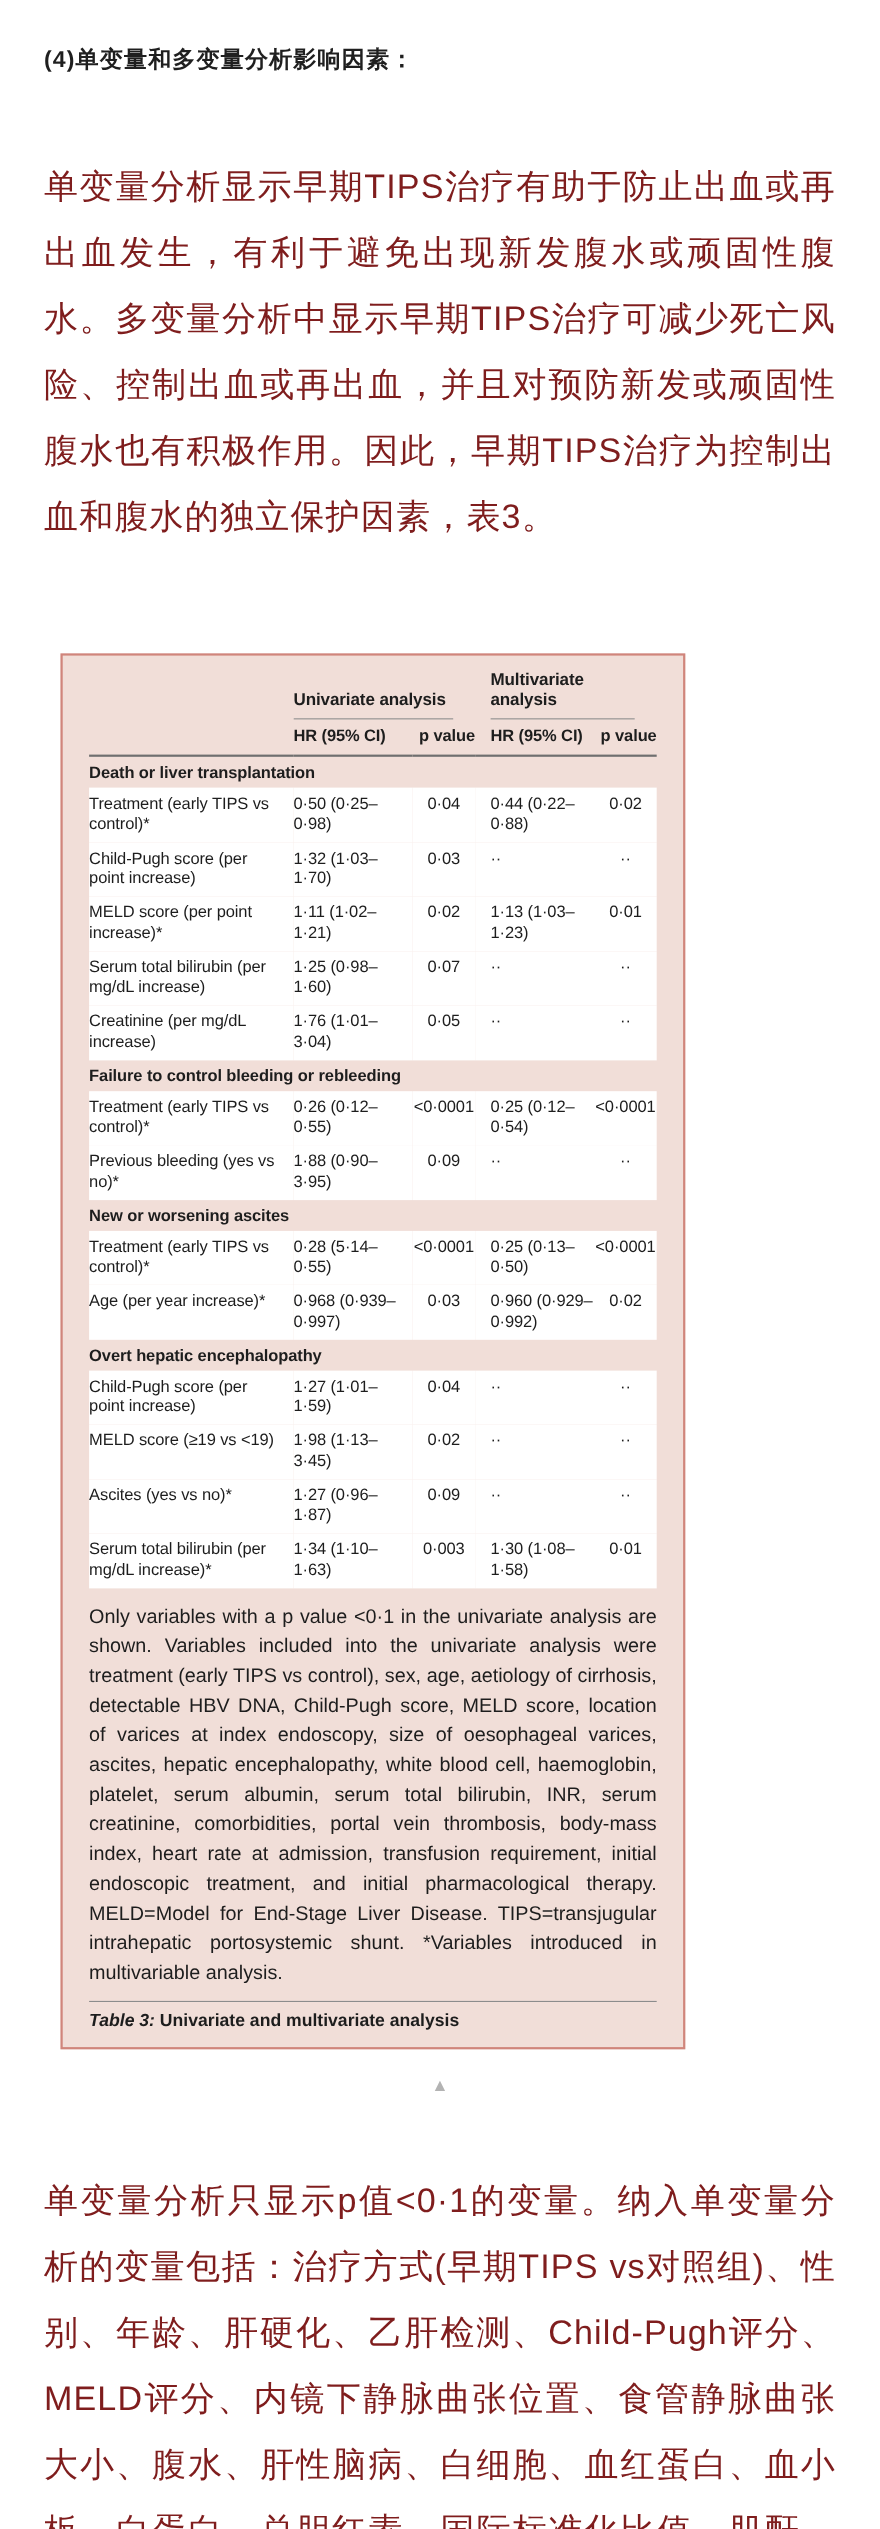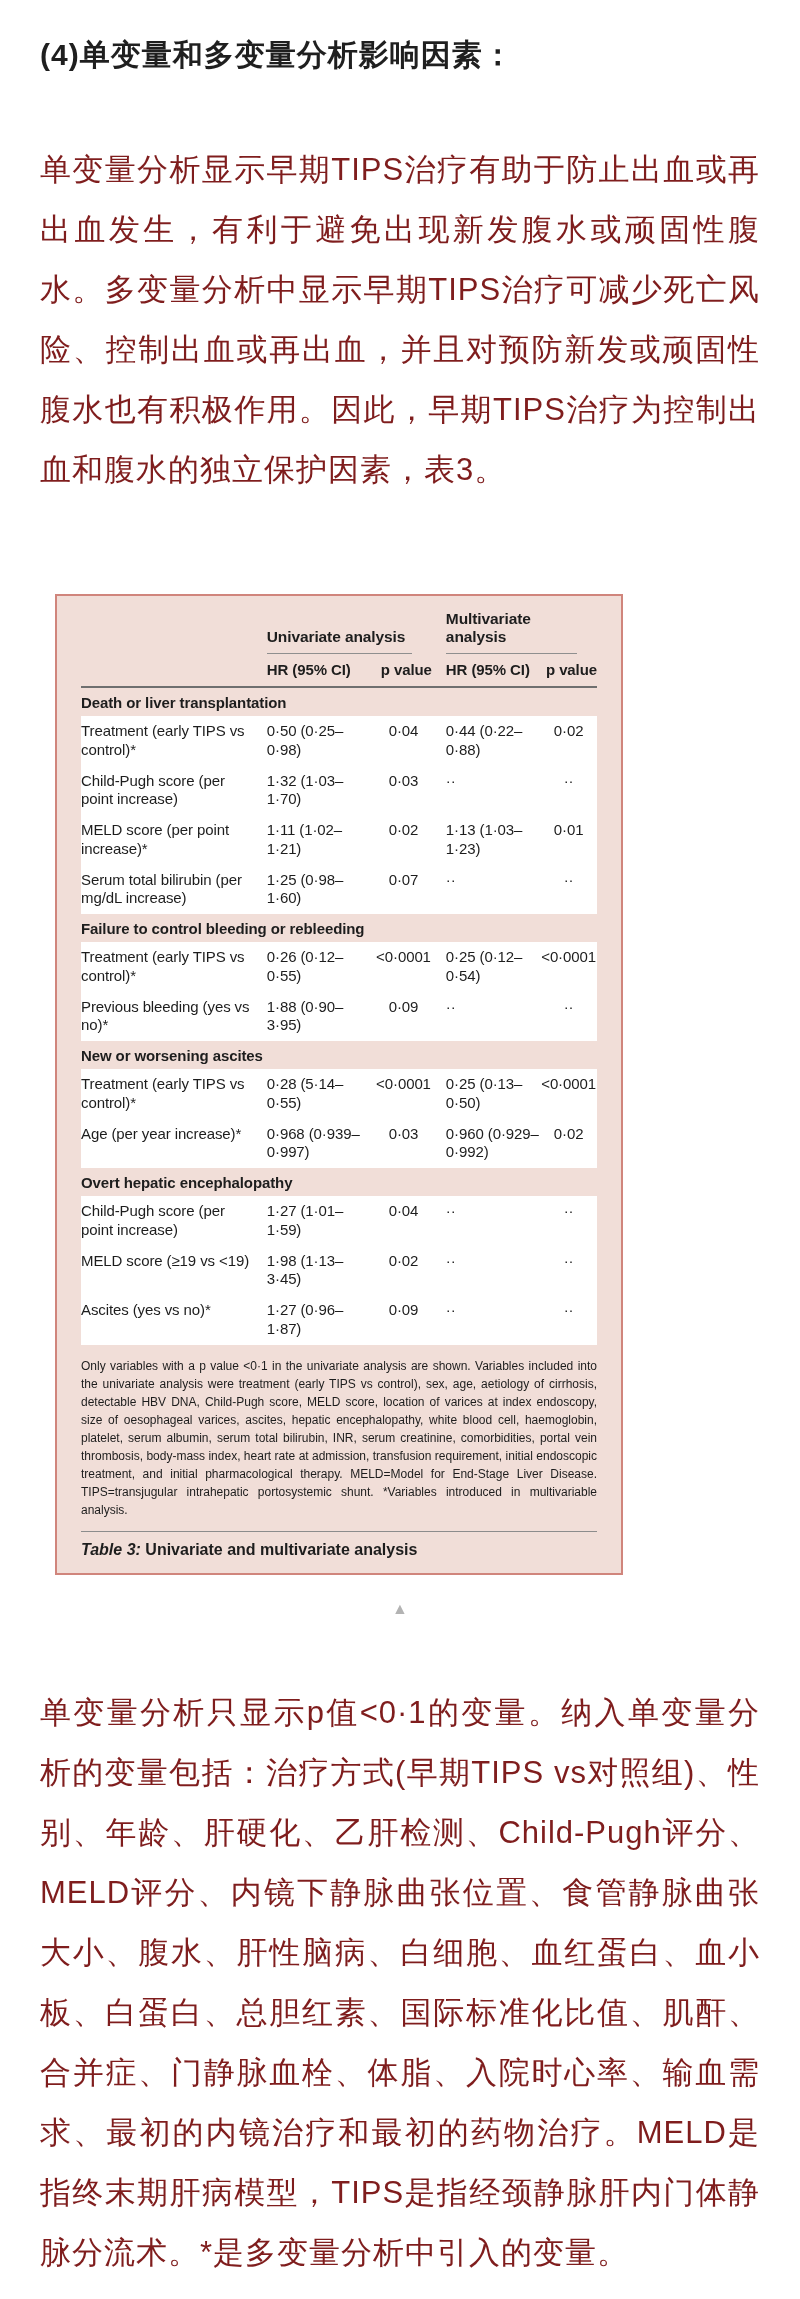--- a/index.html
+++ b/index.html
@@ -6,21 +6,21 @@
   body {
     width: 800px;
     min-height: 2299px;
     background: #ffffff;
     font-family: "Liberation Sans", "DejaVu Sans", sans-serif;
     color: #2d2d2d;
   }
   .page { padding: 26px 40px 60px 40px; box-sizing: border-box; }
 
   .heading {
-    font-size: 30px;
+    font-size: 21px;
     font-weight: 700;
     color: #1f1f1f;
     letter-spacing: 1px;
     margin: 8px 0 0 0;
     line-height: 42px;
   }
 
   .body-para {
     font-size: 31px;
     line-height: 60px;
@@ -80,21 +80,21 @@
     background: #ffffff;
     padding: 6px 0 6px 0;
     vertical-align: top;
     line-height: 1.25;
   }
   tr.data-row td.var-col { padding-right: 10px; }
   tr.data-row td.p-col { text-align: center; }
   tr.data-row td.hr-col-2 { padding-left: 14px; }
 
   .footnote {
-    font-size: 12px;
+    font-size: 18px;
     line-height: 1.5;
     color: #1d1d1d;
     padding-top: 12px;
     text-align: justify;
   }
   .caption-rule {
     border-top: 1px solid #8c8c8c;
     margin: 12px 0 0 0;
   }
   .table-caption {
@@ -185,20 +185,27 @@
             <td class="hr-col hr-col-2">1·13 (1·03–1·23)</td>
             <td class="p-col">0·01</td>
           </tr>
           <tr class="data-row">
             <td class="var-col">Serum total bilirubin (per mg/dL increase)</td>
             <td class="hr-col">1·25 (0·98–1·60)</td>
             <td class="p-col">0·07</td>
             <td class="hr-col hr-col-2">··</td>
             <td class="p-col">··</td>
           </tr>
+          <tr class="data-row">
+            <td class="var-col">Creatinine (per mg/dL increase)</td>
+            <td class="hr-col">1·76 (1·01–3·04)</td>
+            <td class="p-col">0·05</td>
+            <td class="hr-col hr-col-2">··</td>
+            <td class="p-col">··</td>
+          </tr>
           <tr class="section-row">
             <td colspan="5">Failure to control bleeding or rebleeding</td>
           </tr>
           <tr class="data-row">
             <td class="var-col">Treatment (early TIPS vs control)*</td>
             <td class="hr-col">0·26 (0·12–0·55)</td>
             <td class="p-col">&lt;0·0001</td>
             <td class="hr-col hr-col-2">0·25 (0·12–0·54)</td>
             <td class="p-col">&lt;0·0001</td>
           </tr>
@@ -242,20 +249,27 @@
             <td class="p-col">0·02</td>
             <td class="hr-col hr-col-2">··</td>
             <td class="p-col">··</td>
           </tr>
           <tr class="data-row">
             <td class="var-col">Ascites (yes vs no)*</td>
             <td class="hr-col">1·27 (0·96–1·87)</td>
             <td class="p-col">0·09</td>
             <td class="hr-col hr-col-2">··</td>
             <td class="p-col">··</td>
+          </tr>
+          <tr class="data-row">
+            <td class="var-col">Serum total bilirubin (per mg/dL increase)*</td>
+            <td class="hr-col">1·34 (1·10–1·63)</td>
+            <td class="p-col">0·003</td>
+            <td class="hr-col hr-col-2">1·30 (1·08–1·58)</td>
+            <td class="p-col">0·01</td>
           </tr>
         </tbody>
     </table>
 
     <div class="footnote">Only variables with a p value &lt;0·1 in the univariate analysis are shown. Variables included into the univariate analysis were treatment (early TIPS vs control), sex, age, aetiology of cirrhosis, detectable HBV DNA, Child-Pugh score, MELD score, location of varices at index endoscopy, size of oesophageal varices, ascites, hepatic encephalopathy, white blood cell, haemoglobin, platelet, serum albumin, serum total bilirubin, INR, serum creatinine, comorbidities, portal vein thrombosis, body-mass index, heart rate at admission, transfusion requirement, initial endoscopic treatment, and initial pharmacological therapy. MELD=Model for End-Stage Liver Disease. TIPS=transjugular intrahepatic portosystemic shunt. *Variables introduced in multivariable analysis.</div>
     <div class="caption-rule"></div>
     <div class="table-caption">
       <span class="caption-label">Table 3:</span>
       <span class="caption-text">Univariate and multivariate analysis</span>
     </div>

